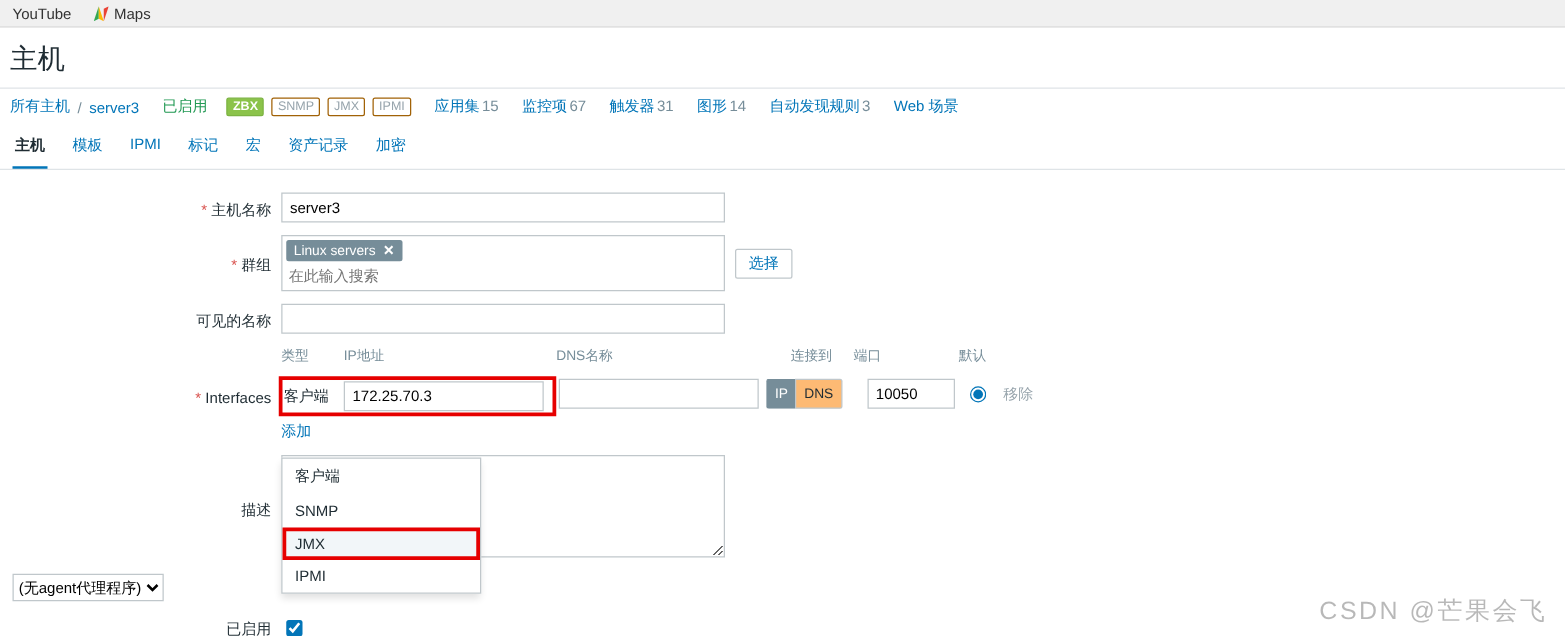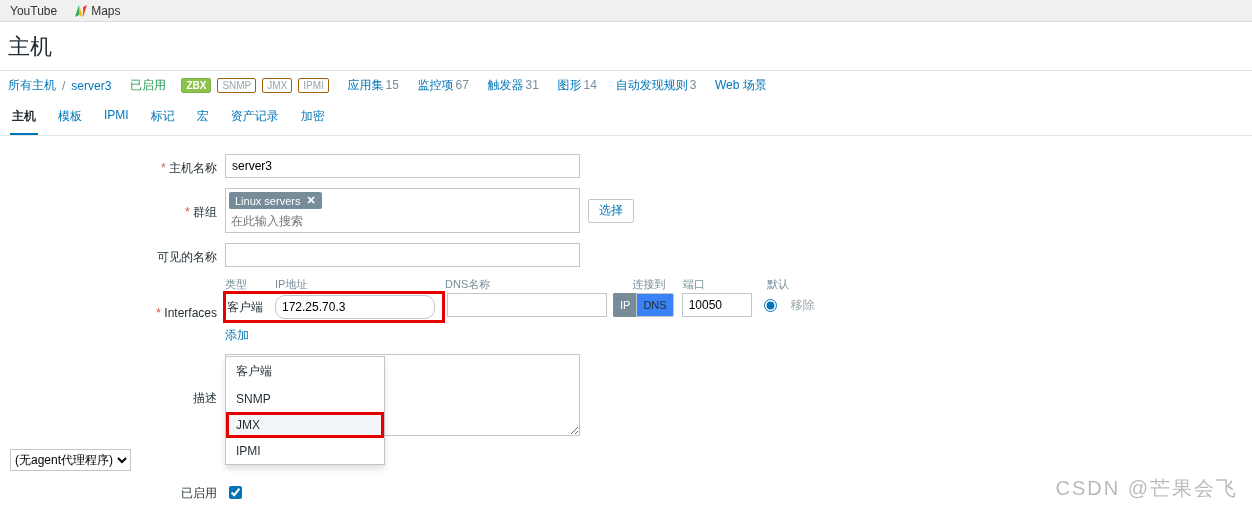--- a/index.html
+++ b/index.html
@@ -25,34 +25,34 @@
   .row > label { width:215px; text-align:right; padding-right:8px; padding-top:4px; color:#1f2c33; font-size:12px; }
   .req::before { content:"* "; color:#d9534f; }
   input[type=text] { height:24px; border:1px solid #c0c7cb; background:#fff; padding:2px 6px; font-size:12px; }
   .w-med { width:355px; }
   .multiselect { width:355px; border:1px solid #c0c7cb; min-height:44px; padding:3px; display:flex; flex-direction:column; gap:4px; }
   .ms-tag { background:#768d99; color:#fff; padding:2px 6px; display:inline-flex; align-items:center; gap:6px; width:fit-content; font-size:11px; border-radius:2px; }
   .ms-tag .x { cursor:pointer; font-weight:bold; }
   .ms-input { border:none; outline:none; font-size:12px; color:#97a4ac; width:100%; }
   .btn { border:1px solid #c0c7cb; background:#fff; color:#0275b8; height:24px; padding:0 10px; cursor:pointer; font-size:12px; border-radius:2px; }
   .iface-wrap { display:flex; flex-direction:column; }
-  .iface-head { display:flex; color:#768d99; font-size:11px; margin-bottom:1px; }
+  .iface-head { display:flex; color:#768d99; font-size:11px; margin-bottom:11px; }
   .col-type { width:50px; }
   .col-ip { width:170px; }
   .col-dns { width:170px; }
   .col-conn { width:68px; text-align:center; }
   .col-port { width:80px; }
   .col-def { width:30px; text-align:center; }
   .iface-row { display:flex; align-items:center; gap:0; }
   .iface-row .type-label { width:48px; color:#1f2c33; font-size:12px; }
   .iface-row input[type=text] { margin-right:6px; }
-  .ip-in { width:160px;border-radius:10px; }
+  .ip-in { width:160px; }
   .dns-in { width:160px; }
-  .conn-toggle { display:flex; margin-right:8px; }
-  .conn-toggle .seg { border:1px solid #c0c7cb; height:24px; padding:0 6px; background:#3b82f6; color:#1f2c33; display:flex; align-items:center; font-size:11px; cursor:pointer;}
+  .conn-toggle { display:flex; margin-right:20px; }
+  .conn-toggle .seg { border:1px solid #c0c7cb; height:24px; padding:0 6px; background:#fdba74; color:#1f2c33; display:flex; align-items:center; font-size:11px; cursor:pointer;}
   .conn-toggle .seg.active { background:#768d99; color:#fff; border-color:#768d99; }
   .conn-toggle .seg:first-child{ border-right:none; border-radius:2px 0 0 2px;}
   .conn-toggle .seg:last-child{ border-radius:0 2px 2px 0;}
   .port-in { width:70px; }
   .remove-link { color:#97a4ac; margin-left:8px; font-size:12px; }
   .add-link { color:#0275b8; cursor:pointer; margin-top:6px; font-size:12px; }
   .hl-red { outline:3px solid #e60000; outline-offset:-1px; }
   textarea.desc { width:355px; height:82px; border:1px solid #c0c7cb; resize:both; }
   .dropdown { position:relative; width:160px; border:1px solid #c0c7cb; background:#fff; box-shadow:0 4px 6px rgba(0,0,0,0.12); margin-top:2px; z-index:5;}
   .dropdown .item { padding:6px 10px; cursor:pointer; font-size:12px; }

